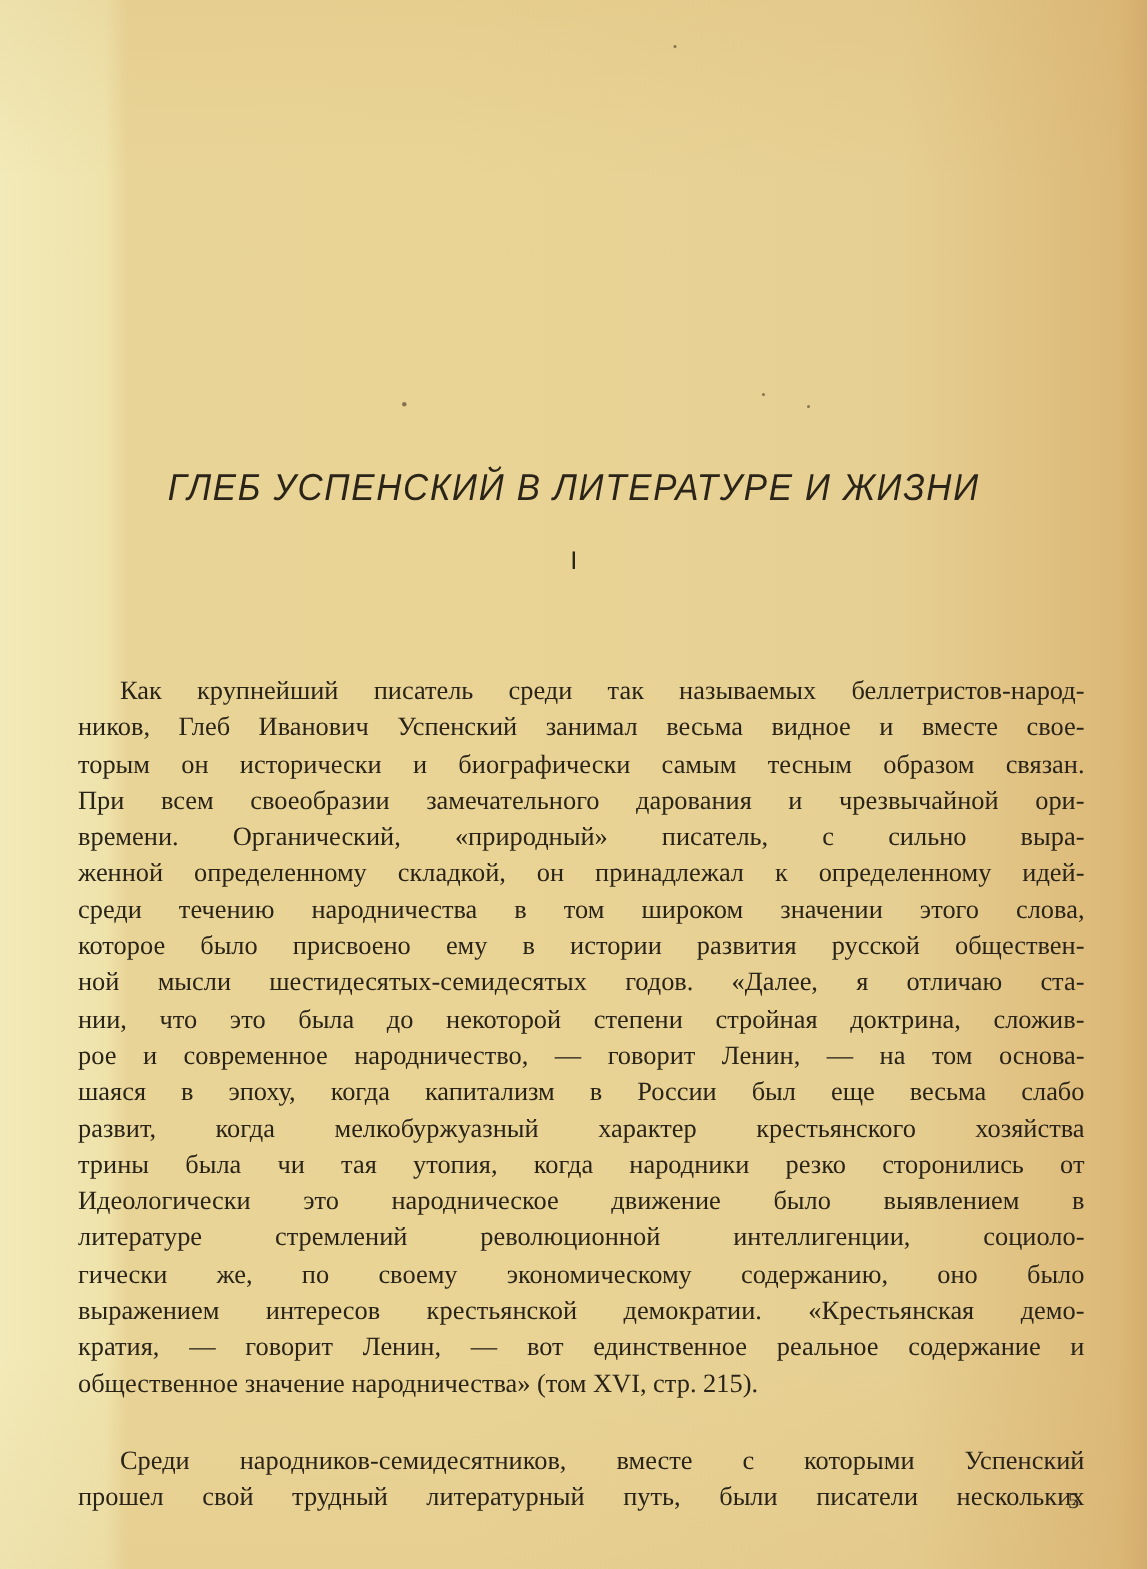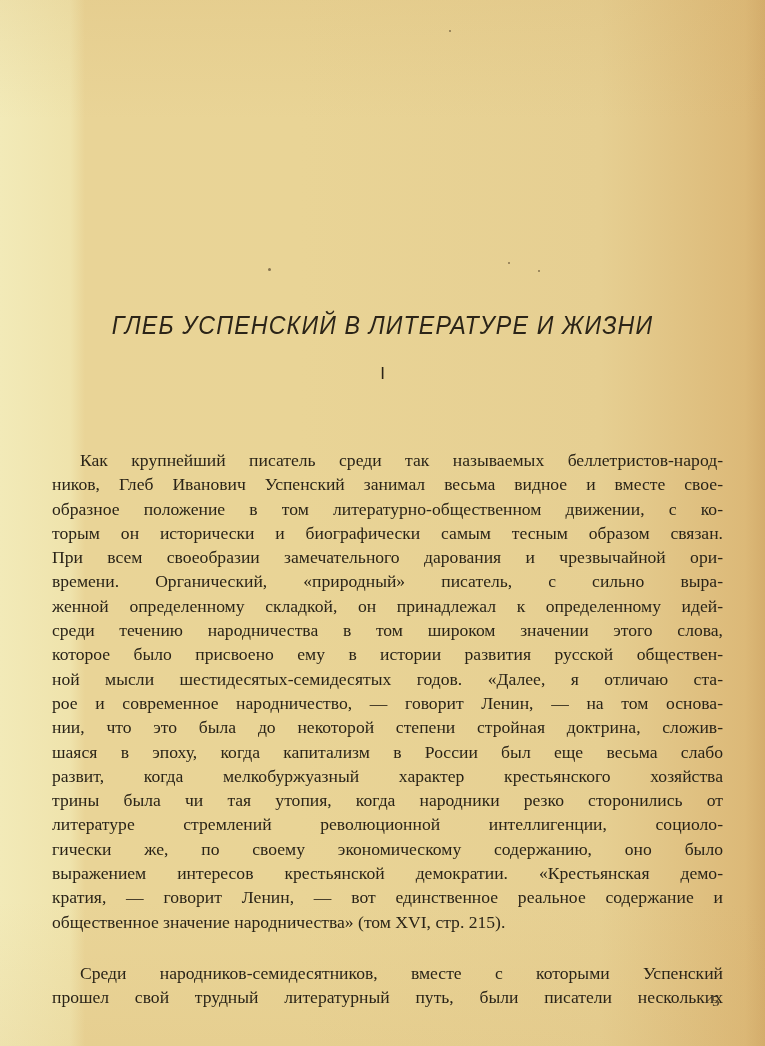--- a/index.html
+++ b/index.html
@@ -82,33 +82,33 @@
 <span class="speck" style="left:538px; top:270px; width:2px; height:2px;"></span>
 
 <h1 class="chapter-title">ГЛЕБ УСПЕНСКИЙ В ЛИТЕРАТУРЕ И ЖИЗНИ</h1>
 
 <div class="section-numeral">I</div>
 
 <div class="body-text">
   <div>
     <span class="line indent">Как крупнейший писатель среди так называемых беллетристов-народ-</span>
     <span class="line">ников, Глеб Иванович Успенский занимал весьма видное и вместе свое-</span>
-    <span class="line">образное положение в том литературно-общественном движении, с ко-</span>
     <span class="line">торым он исторически и биографически самым тесным образом связан.</span>
     <span class="line">При всем своеобразии замечательного дарования и чрезвычайной ори-</span>
     <span class="line">времени. Органический, «природный» писатель, с сильно выра-</span>
     <span class="line">женной определенному складкой, он принадлежал к определенному идей-</span>
     <span class="line">среди течению народничества в том широком значении этого слова,</span>
     <span class="line">которое было присвоено ему в истории развития русской обществен-</span>
     <span class="line">ной мысли шестидесятых-семидесятых годов. «Далее, я отличаю ста-</span>
+    <span class="line">нии, что это была до некоторой степени стройная доктрина, сложив-</span>
     <span class="line">рое и современное народничество, — говорит Ленин, — на том основа-</span>
-    <span class="line">нии, что это была до некоторой степени стройная доктрина, сложив-</span>
     <span class="line">шаяся в эпоху, когда капитализм в России был еще весьма слабо</span>
     <span class="line">развит, когда мелкобуржуазный характер крестьянского хозяйства</span>
     <span class="line">трины была чи тая утопия, когда народники резко сторонились от</span>
+    <span class="line">Идеологически это народническое движение было выявлением в</span>
     <span class="line">литературе стремлений революционной интеллигенции, социоло-</span>
     <span class="line">гически же, по своему экономическому содержанию, оно было</span>
     <span class="line">выражением интересов крестьянской демократии. «Крестьянская демо-</span>
     <span class="line">кратия, — говорит Ленин, — вот единственное реальное содержание и</span>
     <span class="line last">общественное значение народничества» (том XVI, стр. 215).</span>
   </div>
   <div>
     <span class="line indent">Среди народников-семидесятников, вместе с которыми Успенский</span>
     <span class="line">прошел свой трудный литературный путь, были писатели нескольких</span>
 

